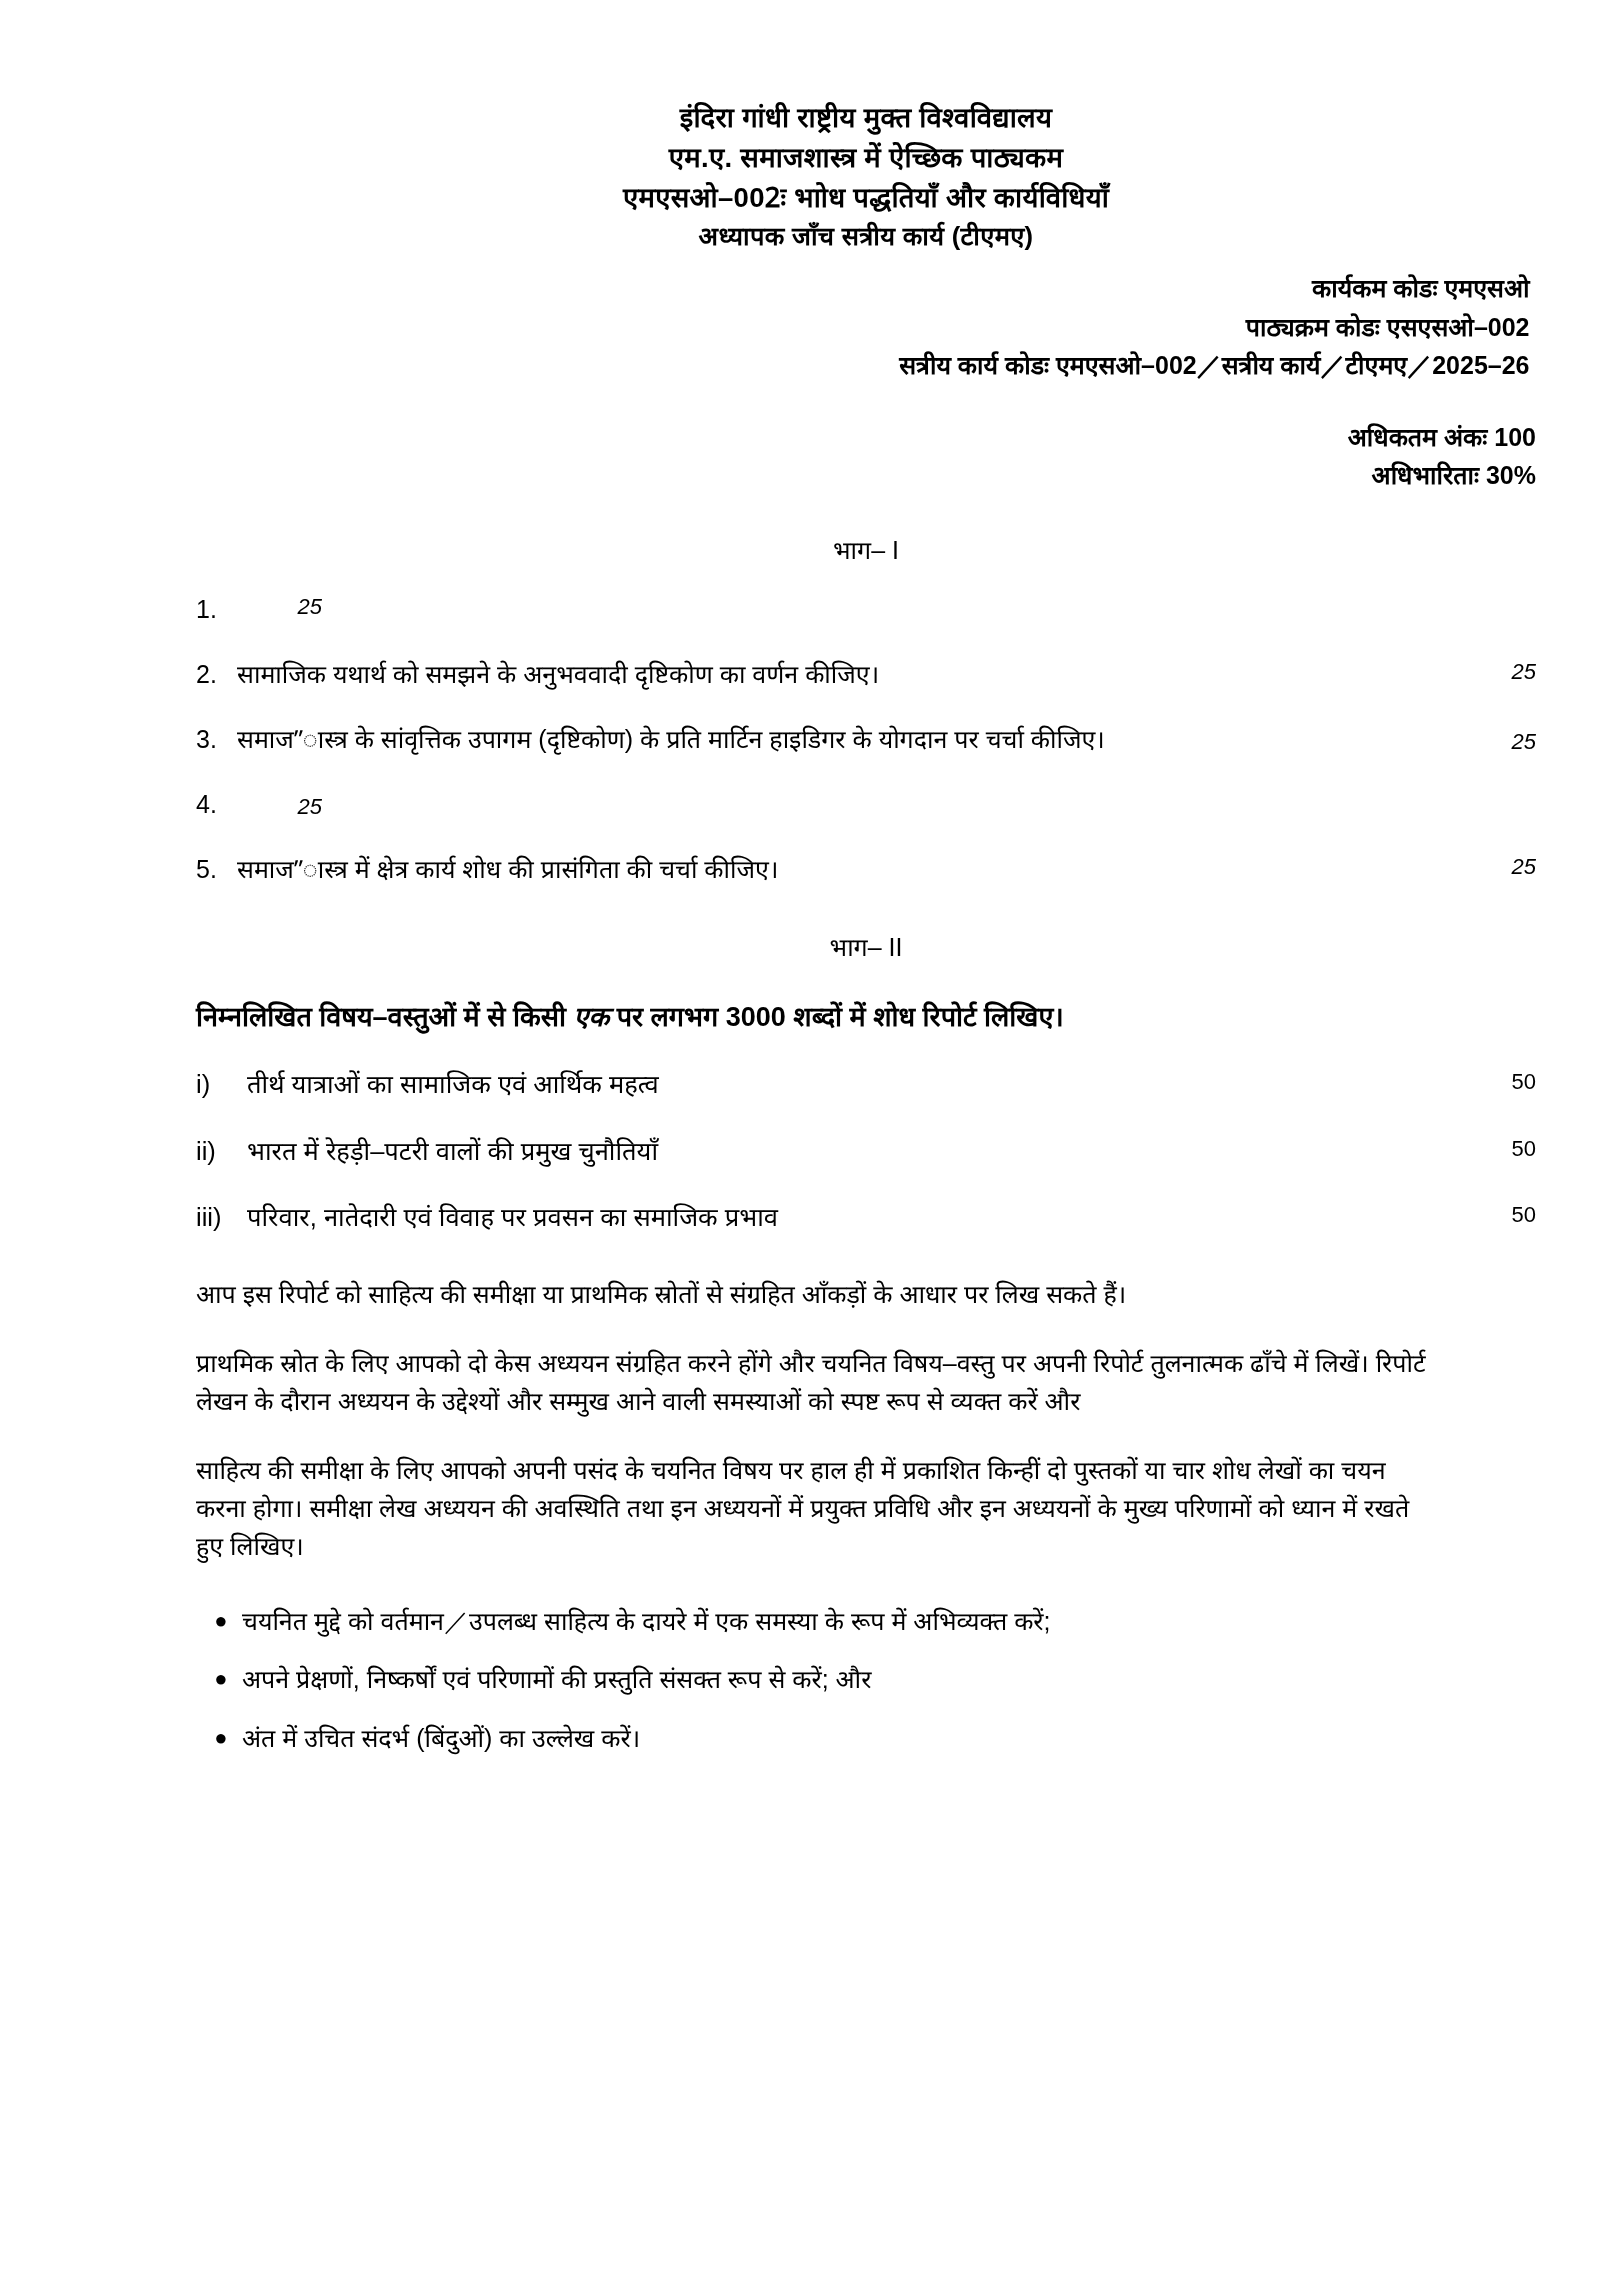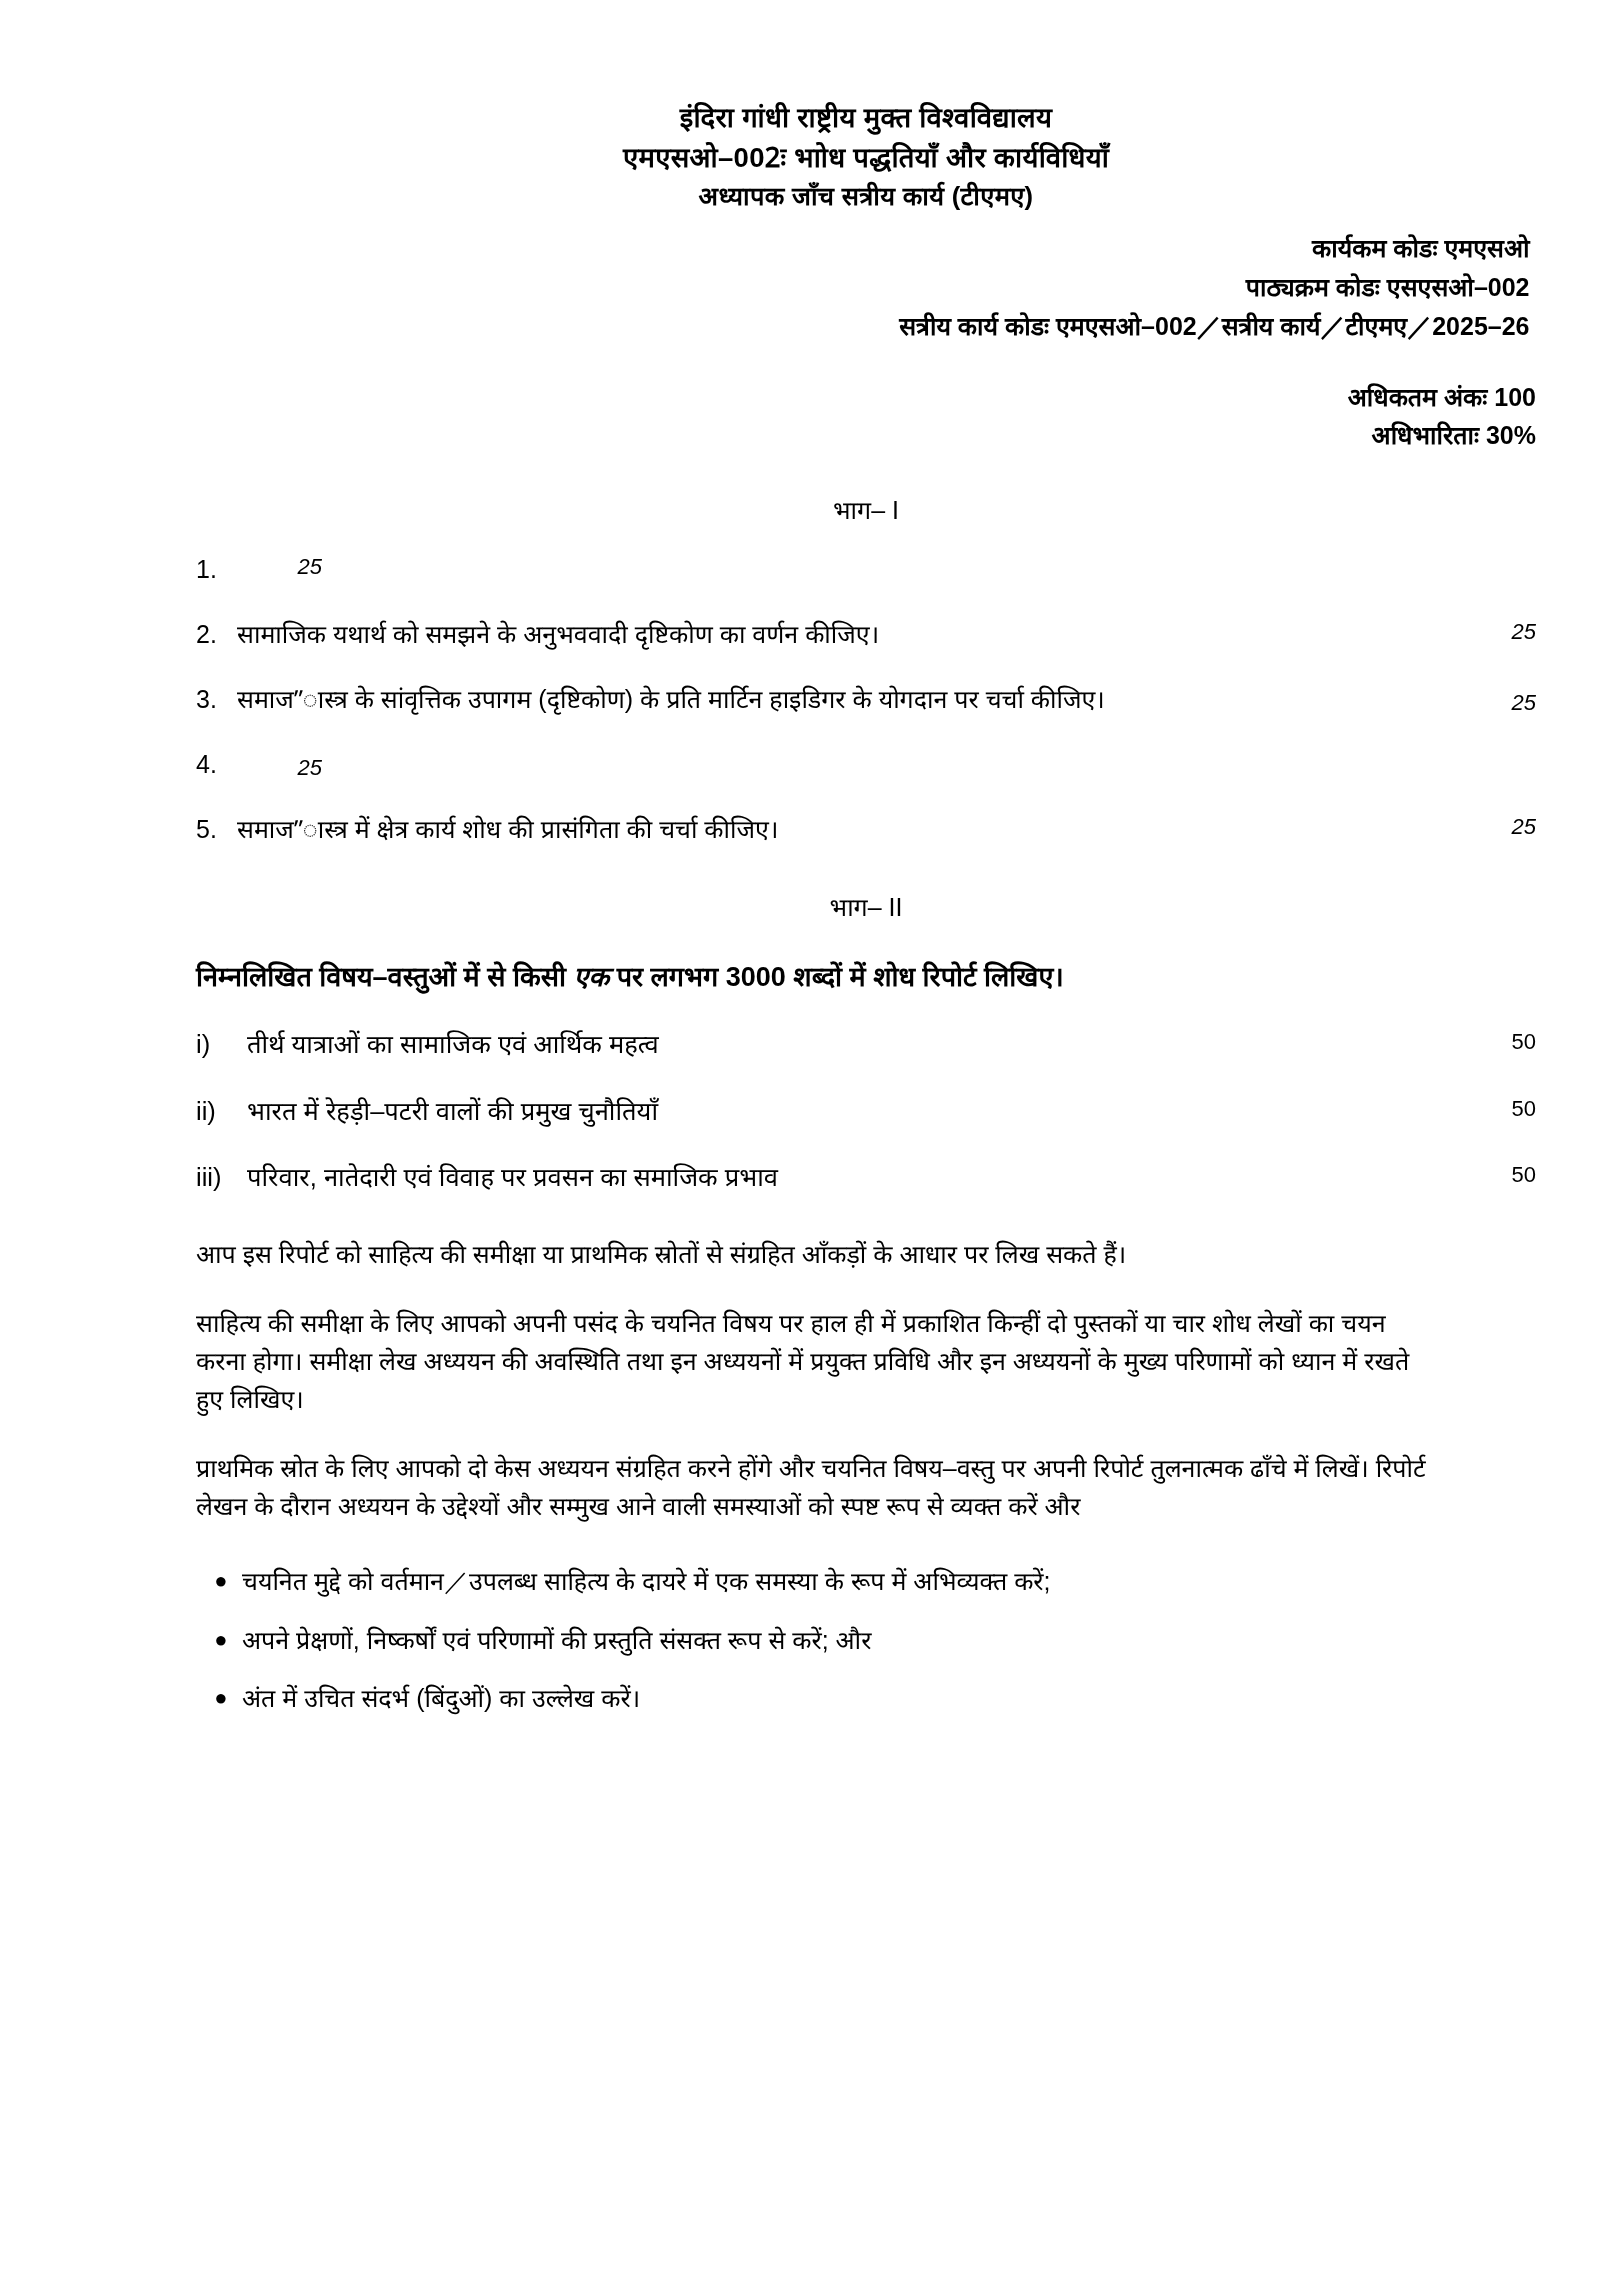--- a/index.html
+++ b/index.html
@@ -166,20 +166,21 @@
     flex: 1 1 auto;
   }
 </style>
 </head>
 <body>
 
 <div class="page">
 
   <div class="doc-header">
     <div class="hline l1">इंदिरा गांधी राष्ट्रीय मुक्त विश्वविद्यालय</div>
+    <div class="hline l2">एम.ए. समाजशास्त्र में ऐच्छिक पाठ्यकम</div>
     <div class="hline l3">एमएसओ–002ः भाोध पद्धतियाँ और कार्यविधियाँ</div>
     <div class="hline l4">अध्यापक जाँच सत्रीय कार्य (टीएमए)</div>
   </div>
 
   <div class="code-block">
     <div>कार्यकम कोडः एमएसओ</div>
     <div>पाठ्यक्रम कोडः एसएसओ–002</div>
     <div>सत्रीय कार्य कोडः एमएसओ–002／सत्रीय कार्य／टीएमए／2025–26</div>
   </div>
 
@@ -245,22 +246,22 @@
 
     <div class="trow">
       <div class="tnum">iii)</div>
       <div class="ttext">परिवार, नातेदारी एवं विवाह पर प्रवसन का समाजिक प्रभाव</div>
       <div class="tmarks">50</div>
     </div>
 
   </div>
 
   <div class="para">आप इस रिपोर्ट को साहित्य की समीक्षा या प्राथमिक स्रोतों से संग्रहित आँकड़ों के आधार पर लिख सकते हैं।</div>
+  <div class="para tight">प्राथमिक स्रोत के लिए आपको दो केस अध्ययन संग्रहित करने होंगे और चयनित विषय–वस्तु पर अपनी रिपोर्ट तुलनात्मक ढाँचे में लिखें। रिपोर्ट लेखन के दौरान अध्ययन के उद्देश्यों और सम्मुख आने वाली समस्याओं को स्पष्ट रूप से व्यक्त करें और</div>
   <div class="para tight">साहित्य की समीक्षा के लिए आपको अपनी पसंद के चयनित विषय पर हाल ही में प्रकाशित किन्हीं दो पुस्तकों या चार शोध लेखों का चयन करना होगा। समीक्षा लेख अध्ययन की अवस्थिति तथा इन अध्ययनों में प्रयुक्त प्रविधि और इन अध्ययनों के मुख्य परिणामों को ध्यान में रखते हुए लिखिए।</div>
-  <div class="para tight">प्राथमिक स्रोत के लिए आपको दो केस अध्ययन संग्रहित करने होंगे और चयनित विषय–वस्तु पर अपनी रिपोर्ट तुलनात्मक ढाँचे में लिखें। रिपोर्ट लेखन के दौरान अध्ययन के उद्देश्यों और सम्मुख आने वाली समस्याओं को स्पष्ट रूप से व्यक्त करें और</div>
 
   <div class="bullets">
 
     <div class="blirow">
       <div class="bdot">●</div>
       <div class="btext">चयनित मुद्दे को वर्तमान／उपलब्ध साहित्य के दायरे में एक समस्या के रूप में अभिव्यक्त करें;</div>
     </div>
 
     <div class="blirow">
       <div class="bdot">●</div>

